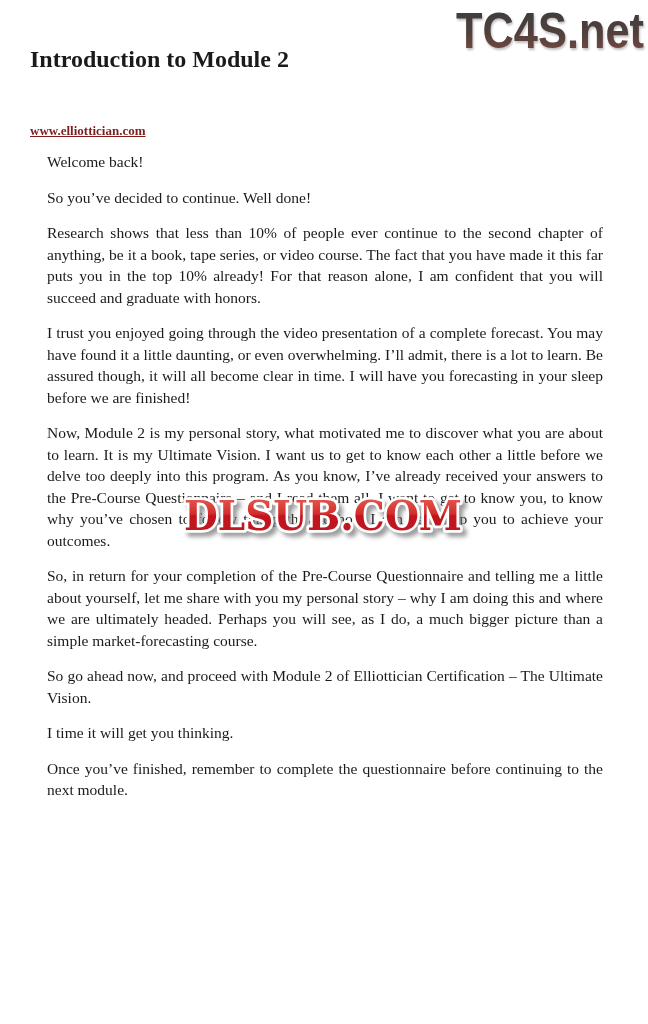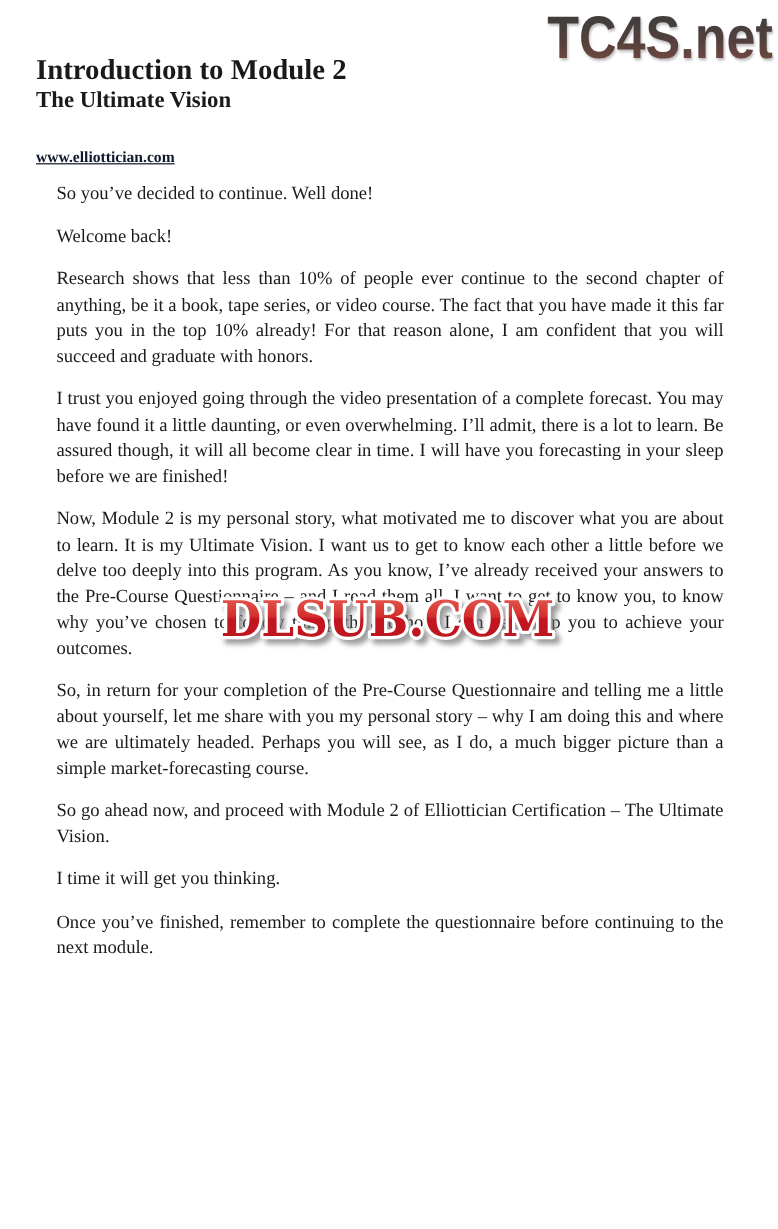--- a/index.html
+++ b/index.html
@@ -21,21 +21,21 @@
     left: 0;
     right: 0;
     padding-left: 30px;
     white-space: nowrap;
   }
   .doc-title   { top: 46px;  font-size: 24px; font-weight: bold; }
   .doc-subtitle{ top: 73px;  font-size: 19px; font-weight: bold; }
   .doc-byline  { top: 108px; font-size: 13px; }
   .doc-linkrow { top: 123px; font-size: 13px; }
   .doc-linkrow a {
-    color: #0f172a;
+    color: #7f1d1d;
     font-weight: bold;
     text-decoration: underline;
     cursor: pointer;
   }
   .doc-body {
     position: absolute;
     left: 47px;
     top: 151px;
     width: 556px;
   }
@@ -75,28 +75,27 @@
       <linearGradient id="tc4sGrad" x1="0" y1="0" x2="0" y2="1">
         <stop offset="0.12" stop-color="#3d3d3d"></stop>
         <stop offset="0.55" stop-color="#52403c"></stop>
         <stop offset="0.95" stop-color="#7b4b42"></stop>
       </linearGradient>
     </defs>
     <text x="4" y="46" textLength="188" lengthAdjust="spacingAndGlyphs" font-family="Liberation Sans, DejaVu Sans, sans-serif" font-weight="bold" font-size="50" fill="url(#tc4sGrad)">TC4S.net</text>
   </svg>
 
   <div class="hdr doc-title">Introduction to Module 2</div>
-  <div class="hdr doc-subtitle">The Ultimate Vision</div>
   <div class="hdr doc-linkrow">
     <a>www.elliottician.com</a>
   </div>
 
   <div class="doc-body">
+    <p>Welcome back!</p>
     <p>So you’ve decided to continue. Well done!</p>
-    <p>Welcome back!</p>
     <p>Research shows that less than 10% of people ever continue to the second chapter of anything, be it a book, tape series, or video course. The fact that you have made it this far puts you in the top 10% already! For that reason alone, I am confident that you will succeed and graduate with honors.</p>
     <p>I trust you enjoyed going through the video presentation of a complete forecast. You may have found it a little daunting, or even overwhelming. I’ll admit, there is a lot to learn. Be assured though, it will all become clear in time. I will have you forecasting in your sleep before we are finished!</p>
     <p>Now, Module 2 is my personal story, what motivated me to discover what you are about to learn. It is my Ultimate Vision. I want us to get to know each other a little before we delve too deeply into this program. As you know, I’ve already received your answers to the Pre-Course Questionnaire – and I read them all. I want to get to know you, to know why you’ve chosen to follow this path, and how I can best help you to achieve your outcomes.</p>
     <p>So, in return for your completion of the Pre-Course Questionnaire and telling me a little about yourself, let me share with you my personal story – why I am doing this and where we are ultimately headed.  Perhaps you will see, as I do, a much bigger picture than a simple market-forecasting course.</p>
     <p>So go ahead now, and proceed with Module 2 of Elliottician Certification – The Ultimate Vision.</p>
     <p>I time it will get you thinking.</p>
     <p>Once you’ve finished, remember to complete the questionnaire before continuing to the next module.</p>
   </div>
 
   <svg class="watermark" width="310" height="60" viewBox="0 0 310 60">

